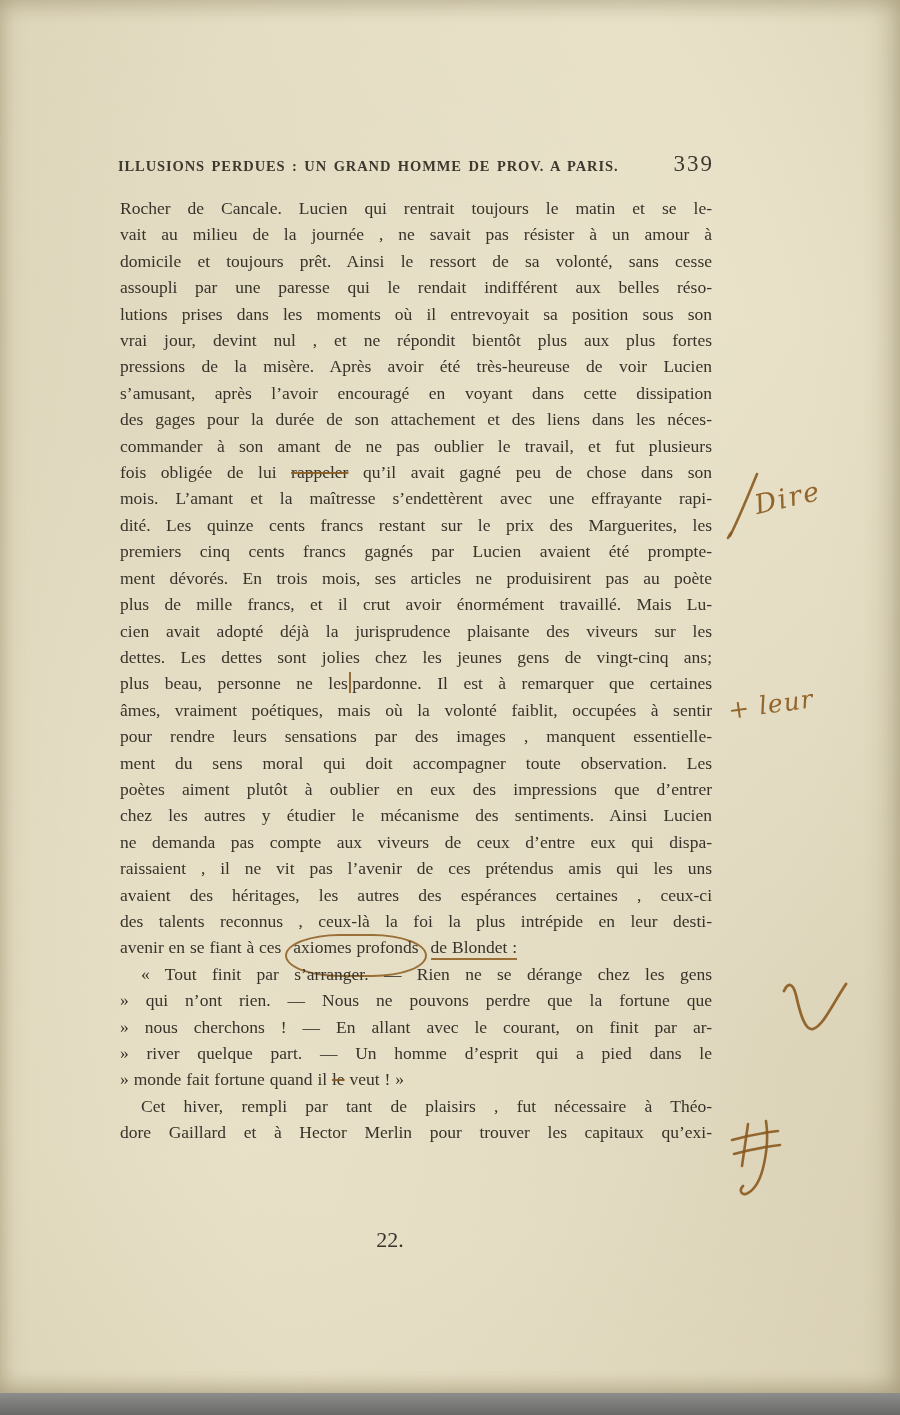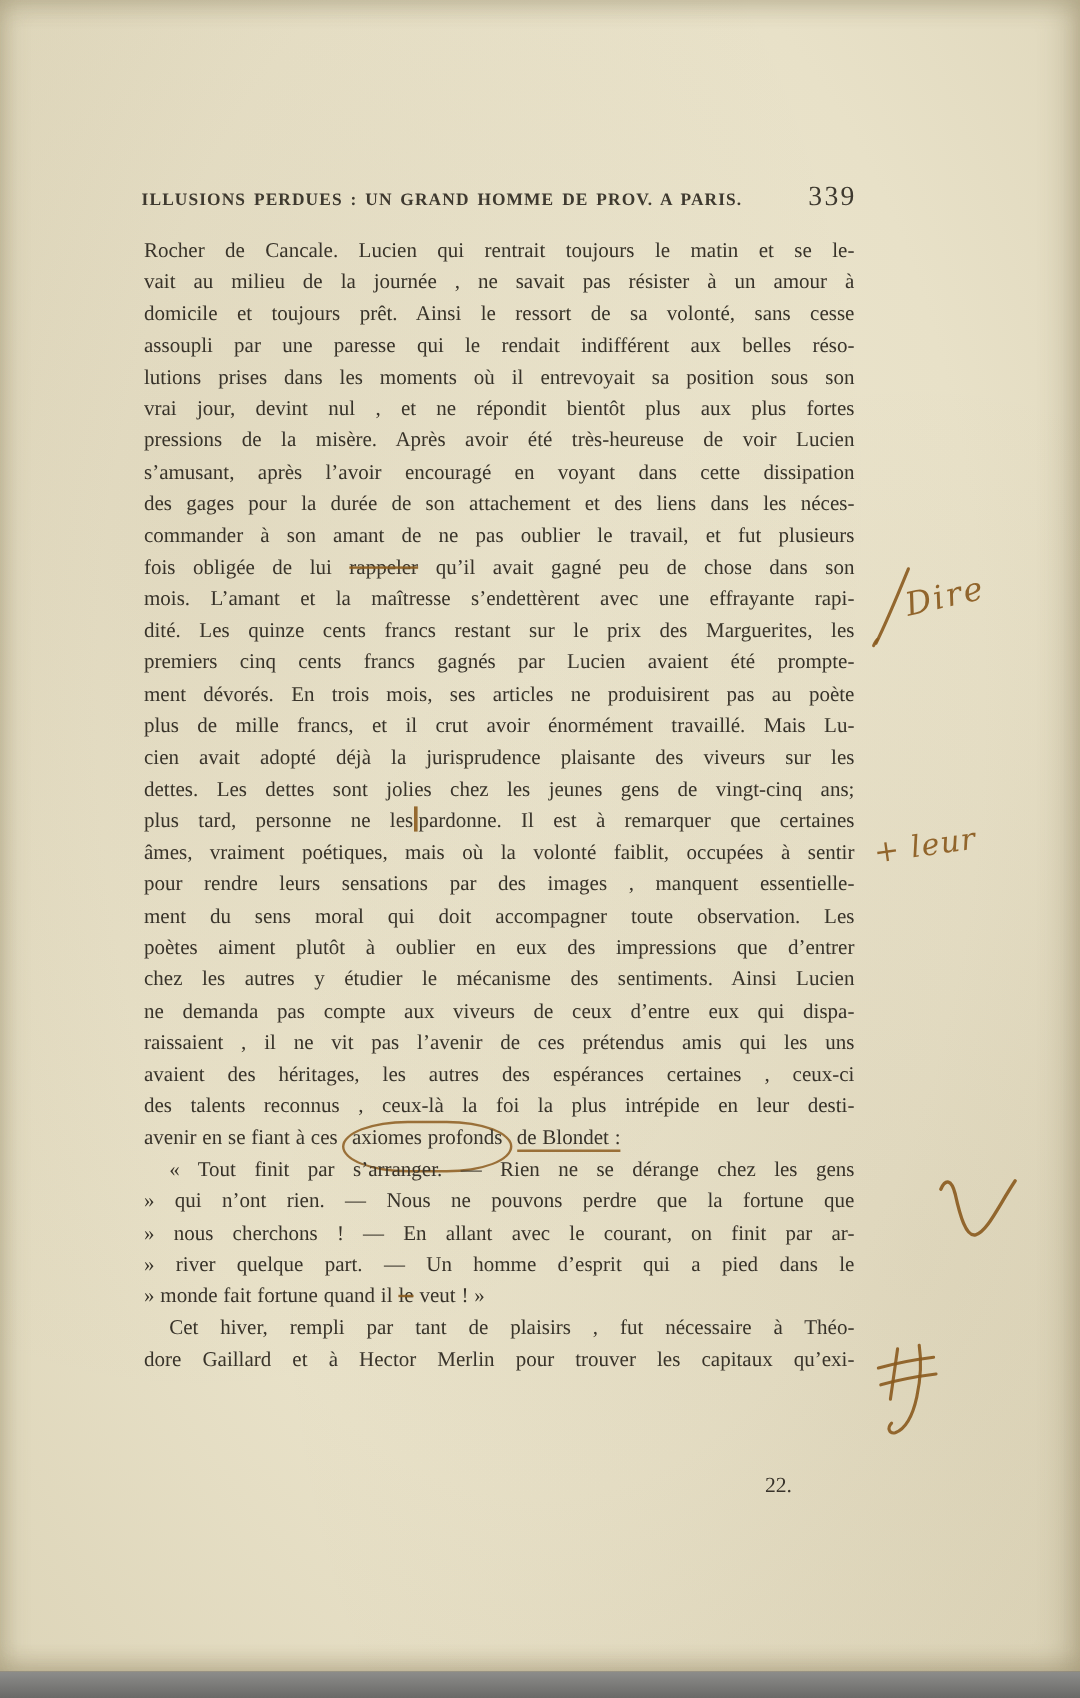--- a/index.html
+++ b/index.html
@@ -78,22 +78,22 @@
     display: inline-block;
     width: 2.4px; height: 21px;
     background: rgba(140, 92, 30, 0.9);
     vertical-align: -4px;
     margin: 0 1px;
   }
 
   
   .signature {
     position: absolute; left: 120px; top: 1227px; width: 592px;
-    text-align: right; padding-right: 52px; box-sizing: border-box;
-    font-size: 18px; color: #38332a;
+    text-align: center; padding-right: 52px; box-sizing: border-box;
+    font-size: 22px; color: #38332a;
   }
 
   
   .marginalia { position: absolute; color: #8a5a1e; }
   .marginalia svg { display: block; }
   .hand-word {
     font-family: "DejaVu Serif", serif;
     font-style: italic;
     color: rgba(138, 90, 30, 0.92);
   }
@@ -135,21 +135,21 @@
           <div class="line"><span>des gages pour la durée de son attachement et des liens dans les néces-</span></div>
           <div class="line"><span>commander à son amant de ne pas oublier le travail, et fut plusieurs</span></div>
           <div class="line"><span>fois obligée de lui </span><span class="seg-strike">rappeler</span><span> qu’il avait gagné peu de chose dans son</span></div>
           <div class="line"><span>mois. L’amant et la maîtresse s’endettèrent avec une effrayante rapi-</span></div>
           <div class="line"><span>dité. Les quinze cents francs restant sur le prix des Marguerites, les</span></div>
           <div class="line"><span>premiers cinq cents francs gagnés par Lucien avaient été prompte-</span></div>
           <div class="line"><span>ment dévorés. En trois mois, ses articles ne produisirent pas au poète</span></div>
           <div class="line"><span>plus de mille francs, et il crut avoir énormément travaillé. Mais Lu-</span></div>
           <div class="line"><span>cien avait adopté déjà la jurisprudence plaisante des viveurs sur les</span></div>
           <div class="line"><span>dettes. Les dettes sont jolies chez les jeunes gens de vingt-cinq ans;</span></div>
-          <div class="line"><span>plus tard, personne ne les</span><span class="seg-caret"></span><span>pardonne. Il est à remarquer que certaines</span></div>
+          <div class="line"><span>plus beau, personne ne les</span><span class="seg-caret"></span><span>pardonne. Il est à remarquer que certaines</span></div>
           <div class="line"><span>âmes, vraiment poétiques, mais où la volonté faiblit, occupées à sentir</span></div>
           <div class="line"><span>pour rendre leurs sensations par des images , manquent essentielle-</span></div>
           <div class="line"><span>ment du sens moral qui doit accompagner toute observation. Les</span></div>
           <div class="line"><span>poètes aiment plutôt à oublier en eux des impressions que d’entrer</span></div>
           <div class="line"><span>chez les autres y étudier le mécanisme des sentiments. Ainsi Lucien</span></div>
           <div class="line"><span>ne demanda pas compte aux viveurs de ceux d’entre eux qui dispa-</span></div>
           <div class="line"><span>raissaient , il ne vit pas l’avenir de ces prétendus amis qui les uns</span></div>
           <div class="line"><span>avaient des héritages, les autres des espérances certaines , ceux-ci</span></div>
           <div class="line"><span>des talents reconnus , ceux-là la foi la plus intrépide en leur desti-</span></div>
           <div class="line last"><span>avenir en se fiant à ces </span><span class="seg-circle">axiomes profonds</span><span> </span><span class="seg-underline">de Blondet :</span></div>

